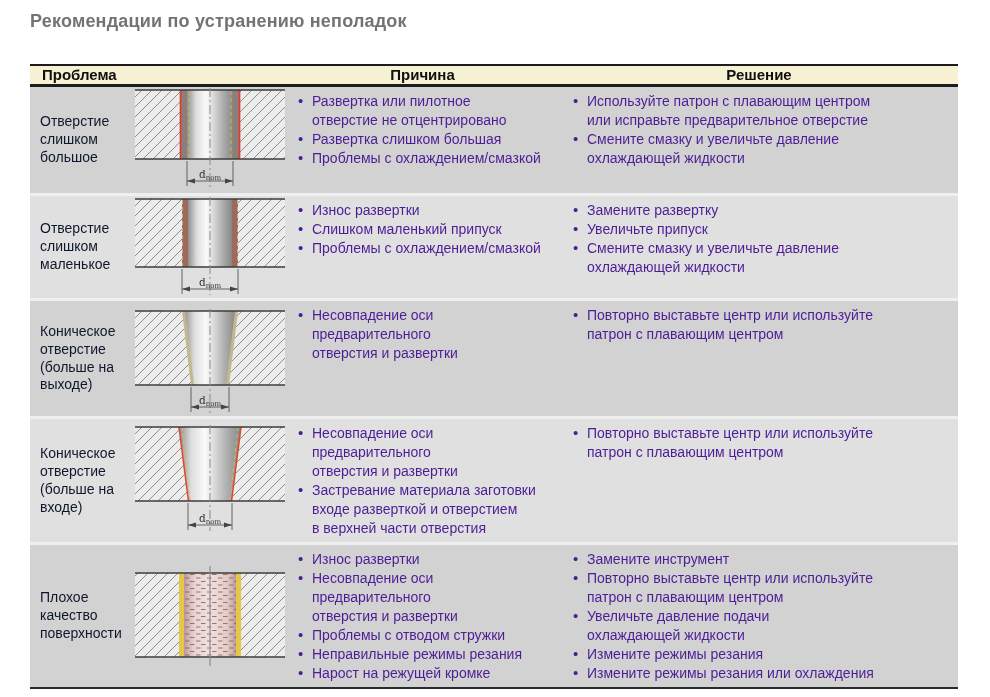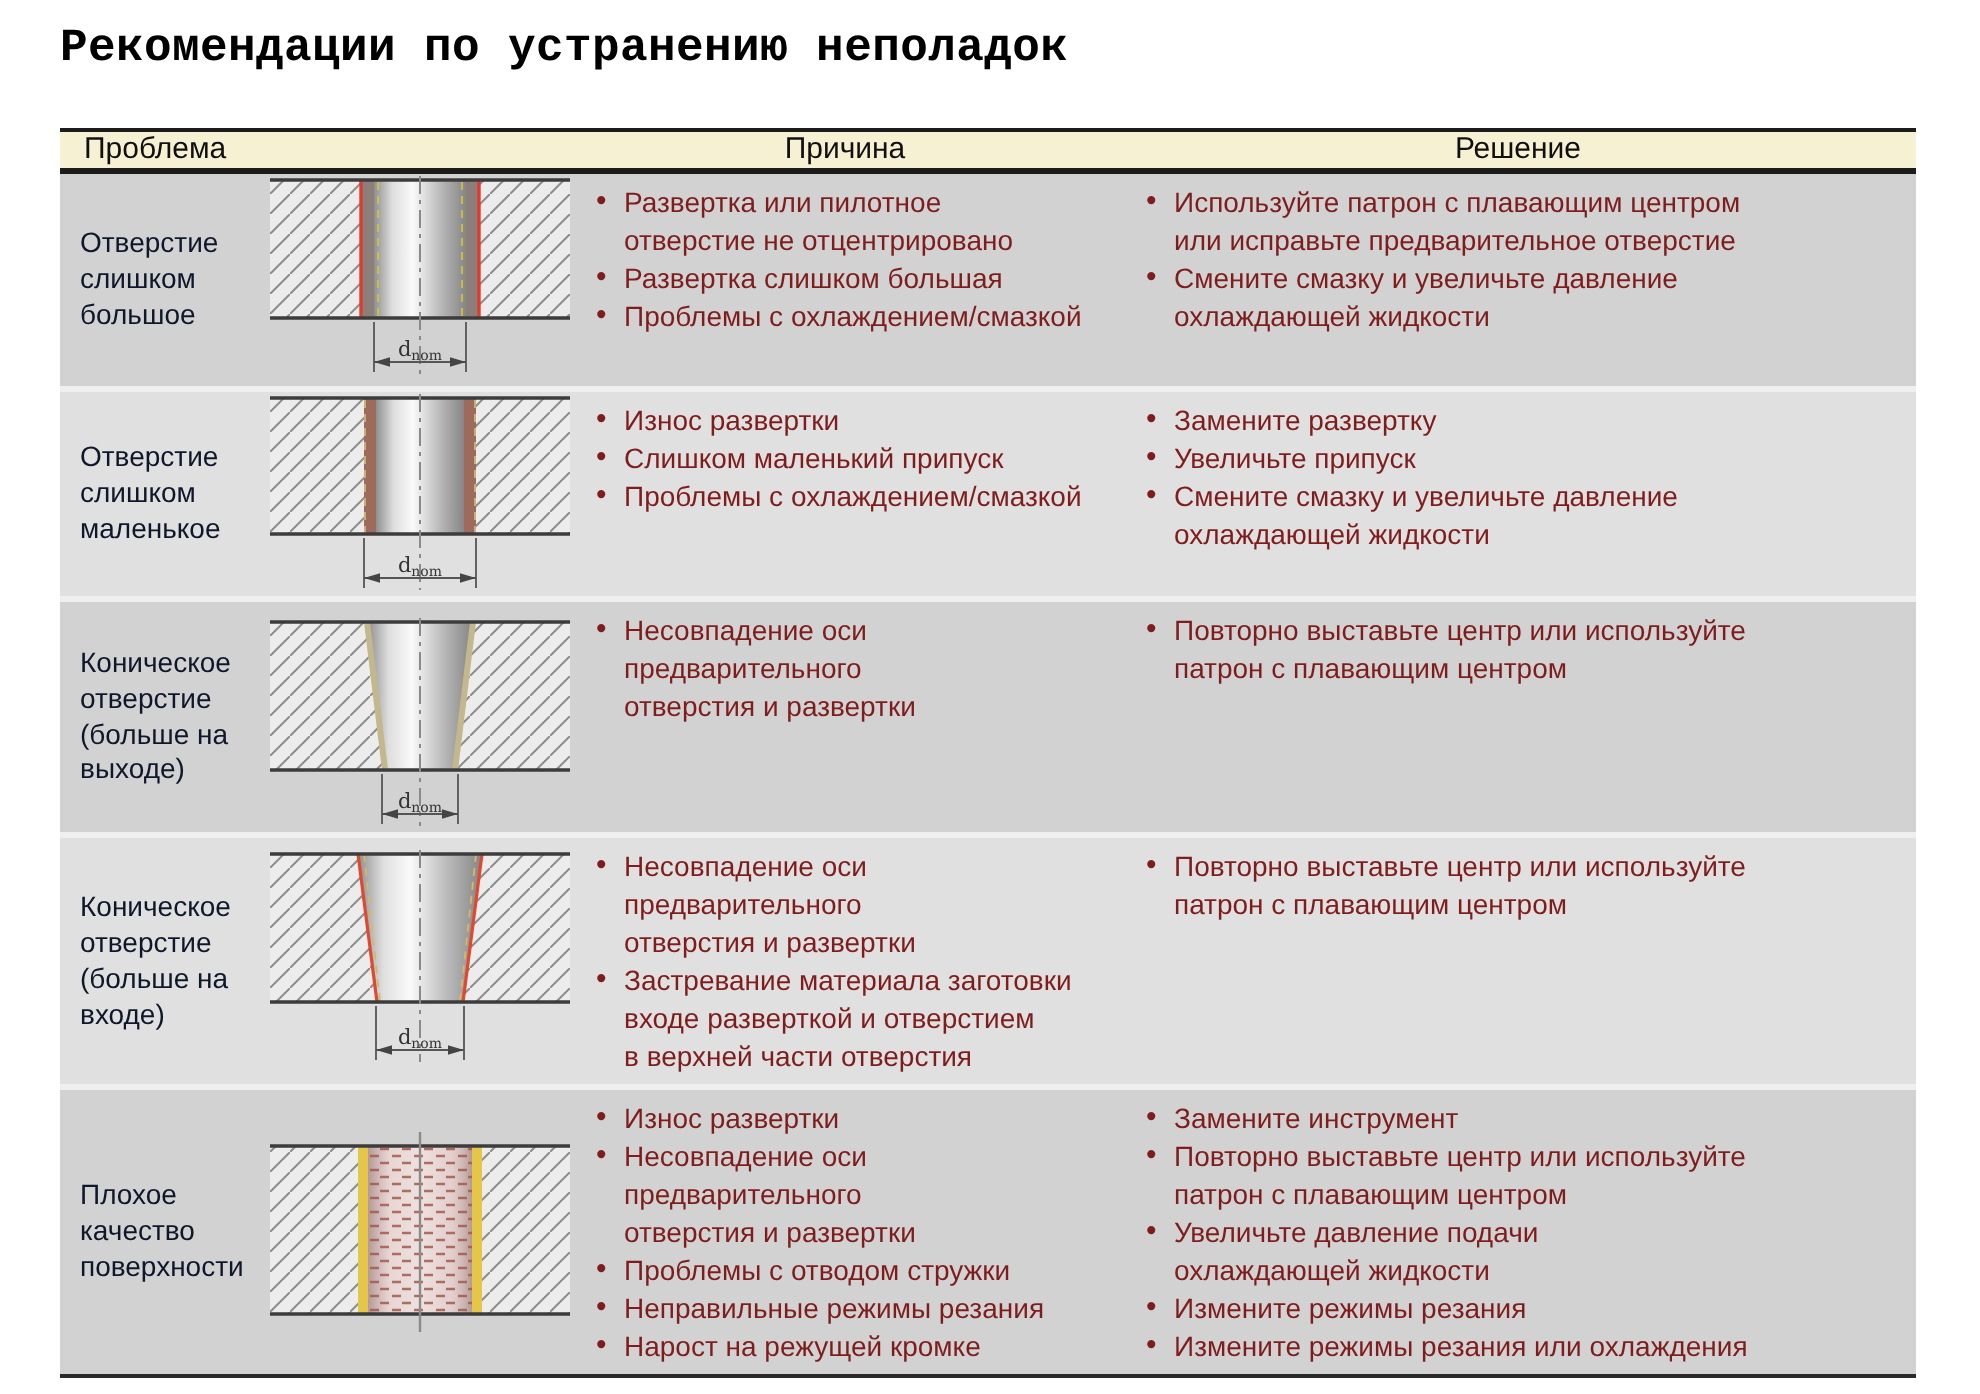--- a/index.html
+++ b/index.html
@@ -1,43 +1,43 @@
 <!DOCTYPE html>
 <html><head>
 <meta charset="utf-8">
 <style>
   * { margin: 0; padding: 0; box-sizing: border-box; }
   html, body { width: 990px; height: 697px; background: #ffffff; overflow: hidden;
     font-family: "Liberation Sans", sans-serif; }
-  .page-title { position: absolute; left: 30px; top: 11px; font-size: 23px;
-    font-weight: bold; color: #000000; letter-spacing: 0.2px; font-family: Liberation Mono, monospace; }
+  .page-title { position: absolute; left: 30px; top: 11px; font-size: 18px;
+    font-weight: bold; color: #737373; letter-spacing: 0.2px; }
   .trouble-table { position: absolute; left: 30px; top: 64px; width: 928px; }
   .thead { display: grid; grid-template-columns: 255px 275px 398px;
     background: #f6f1d3; border-top: 2px solid #1c1c1c; border-bottom: 3px solid #1c1c1c;
     align-items: center; height: 23px; }
-  .th { font-weight: normal; font-size: 15px; color: #101010; text-align: center; line-height: 18px; }
+  .th { font-weight: bold; font-size: 15px; color: #101010; text-align: center; line-height: 18px; }
   .th.first { text-align: left; padding-left: 12px; }
   .tbody { border-bottom: 2px solid #2a2a2a; }
   .row { display: grid; grid-template-columns: 105px 150px 275px 398px; }
   .row.shade-a { background: #d2d2d2; }
   .row.shade-b { background: #e0e0e0; }
   .row + .row { border-top: 3px solid #efefef; }
   .row-1 { min-height: 106px; }
   .row-2 { min-height: 101px; }
   .row-3 { min-height: 112px; }
   .row-4 { min-height: 114px; }
   .row-5 { min-height: 128px; }
   .problem-cell { display: flex; align-items: center; padding: 4px 4px 4px 10px;
     font-size: 14px; line-height: 1.28; color: #0f172a; }
   .illus-cell { display: flex; justify-content: center; align-items: flex-start; }
   .row-3 .illus-cell svg { margin-top: 7px; }
   .row-4 .illus-cell svg { margin-top: 5px; }
   .row-5 .illus-cell { align-items: center; }
   .bullets { list-style: none; padding: 5px 4px 4px 10px; font-size: 14px;
-    line-height: 1.36; color: #7f1d1d; }
+    line-height: 1.36; color: #4c1d95; }
   .bullets li { position: relative; padding-left: 17px; white-space: pre-line; }
   .bullets li::before { content: "\2022"; position: absolute; left: 3px; top: -1px; font-size: 15px; }
   svg text { font-family: "DejaVu Serif", serif; }
 </style>
 </head>
 <body>
 
 <h1 class="page-title">Рекомендации по устранению неполадок</h1>
 
 <div class="trouble-table">

